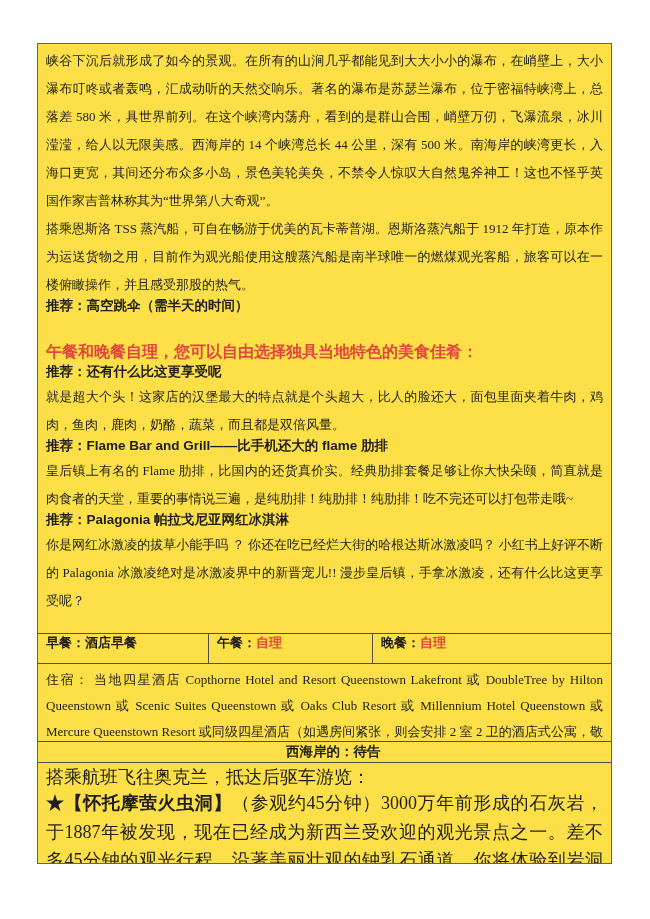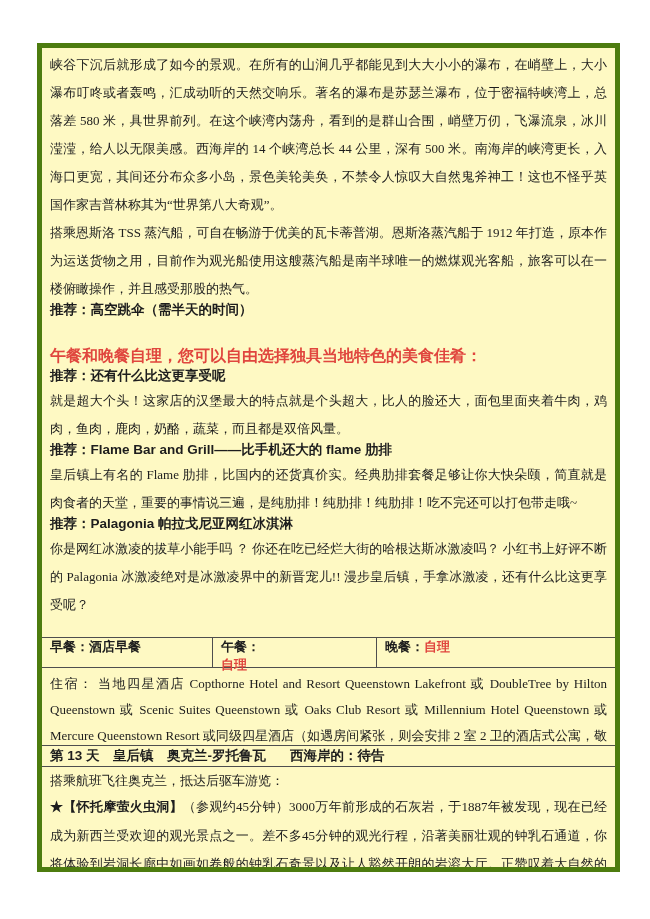--- a/index.html
+++ b/index.html
@@ -4,21 +4,21 @@
 <style>
   html,body{margin:0;padding:0;}
   body{
     width:650px;height:919px;background:#ffffff;position:relative;
     font-family:"Liberation Serif","DejaVu Serif",serif;
     color:#1d1d1d;
     -webkit-font-smoothing:antialiased;
   }
   .doc{
     position:absolute;left:37px;top:43px;width:573px;
-    border:5px solid #4d7c0f;background:#fef9c3;
+    border:1px solid #4d7c0f;background:#fde047;
     box-sizing:content-box;
   }
   .row{border-top:1px solid #4e4e4e;box-sizing:border-box;}
   .row:first-child{border-top:none;}
 
   
   .row-main{height:589px;padding:3px 8px 0 8px;overflow:hidden;}
   p.body{font-size:13px;line-height:28px;margin:0;text-align:justify;}
   p.head{
     font-size:13.5px;font-weight:bold;line-height:22px;margin:-4px 0 0 0;
@@ -27,36 +27,36 @@
   p.rednote{
     font-size:16px;line-height:26px;margin:0;font-weight:bold;
     font-family:"Liberation Sans","DejaVu Sans",sans-serif;
   }
   .spacer{height:22px;}
 
   
   .row-meals{display:flex;height:30px;align-items:center;font-size:13px;}
   .meal-cell{padding:0 8px;box-sizing:border-box;height:100%;display:flex;align-items:flex-start;font-weight:bold;}
   .meal-cell.c1{width:170px;}
-  .meal-cell.c2{width:164px;border-left:1px solid #4e4e4e;flex-direction:column;}
+  .meal-cell.c2{width:164px;border-left:1px solid #4e4e4e;}
   .meal-cell.c3{flex:1;border-left:1px solid #4e4e4e;}
 
   
   .row-hotel{height:78px;padding:3px 8px 0 8px;font-size:13px;line-height:26px;text-align:justify;overflow:hidden;}
 
   
   .row-dayhead{
     height:21px;position:relative;display:flex;align-items:center;
     font-weight:bold;font-size:13.5px;padding:0 8px;
     font-family:"Liberation Sans","DejaVu Sans",sans-serif;
   }
   .flight-ref{position:absolute;left:248px;top:0;height:100%;display:flex;align-items:center;}
 
   
-  .row-daybody{height:101px;padding:2px 8px 0 8px;overflow:hidden;font-size:13px;}
+  .row-daybody{height:101px;padding:2px 8px 0 8px;overflow:hidden;font-size:18px;}
   .row-daybody .intro{line-height:24px;margin:0;}
   .row-daybody .cave{line-height:28.5px;margin:0;text-align:justify;}
   .bold-lead{font-weight:bold;}
 </style>
 </head>
 <body>
 
 <div class="doc">
 
   <div class="row row-main">
@@ -86,21 +86,20 @@
       <span>晚餐：</span>
         <span style="color:#e0463e">自理</span>
     </div>
   </div>
 
   <div class="row row-hotel">
     <span>住宿： 当地四星酒店 Copthorne Hotel and Resort Queenstown Lakefront 或 DoubleTree by Hilton Queenstown 或 Scenic Suites Queenstown 或 Oaks Club Resort 或 Millennium Hotel Queenstown 或 Mercure Queenstown Resort 或同级四星酒店（如遇房间紧张，则会安排 2 室 2 卫的酒店式公寓，敬请谅解）</span>
   </div>
 
   <div class="row row-dayhead">
-    <span>第 13 天　皇后镇　奥克兰-罗托鲁瓦</span>
     <span class="flight-ref">西海岸的：待告</span>
   </div>
 
   <div class="row row-daybody">
     <p class="intro">搭乘航班飞往奥克兰，抵达后驱车游览：</p>
     <p class="cave"><span class="bold-lead">★【怀托摩萤火虫洞】</span><span>（参观约45分钟）3000万年前形成的石灰岩，于1887年被发现，现在已经成为新西兰受欢迎的观光景点之一。差不多45分钟的观光行程，沿著美丽壮观的钟乳石通道，你将体验到岩洞长廊中如画如卷般的钟乳石奇景以及让人豁然开朗的岩溶大厅。正赞叹着大自然的奥妙时，乘坐撑船穿行于萤火虫洞中的</span></p>
   </div>
 
 </div>
 

